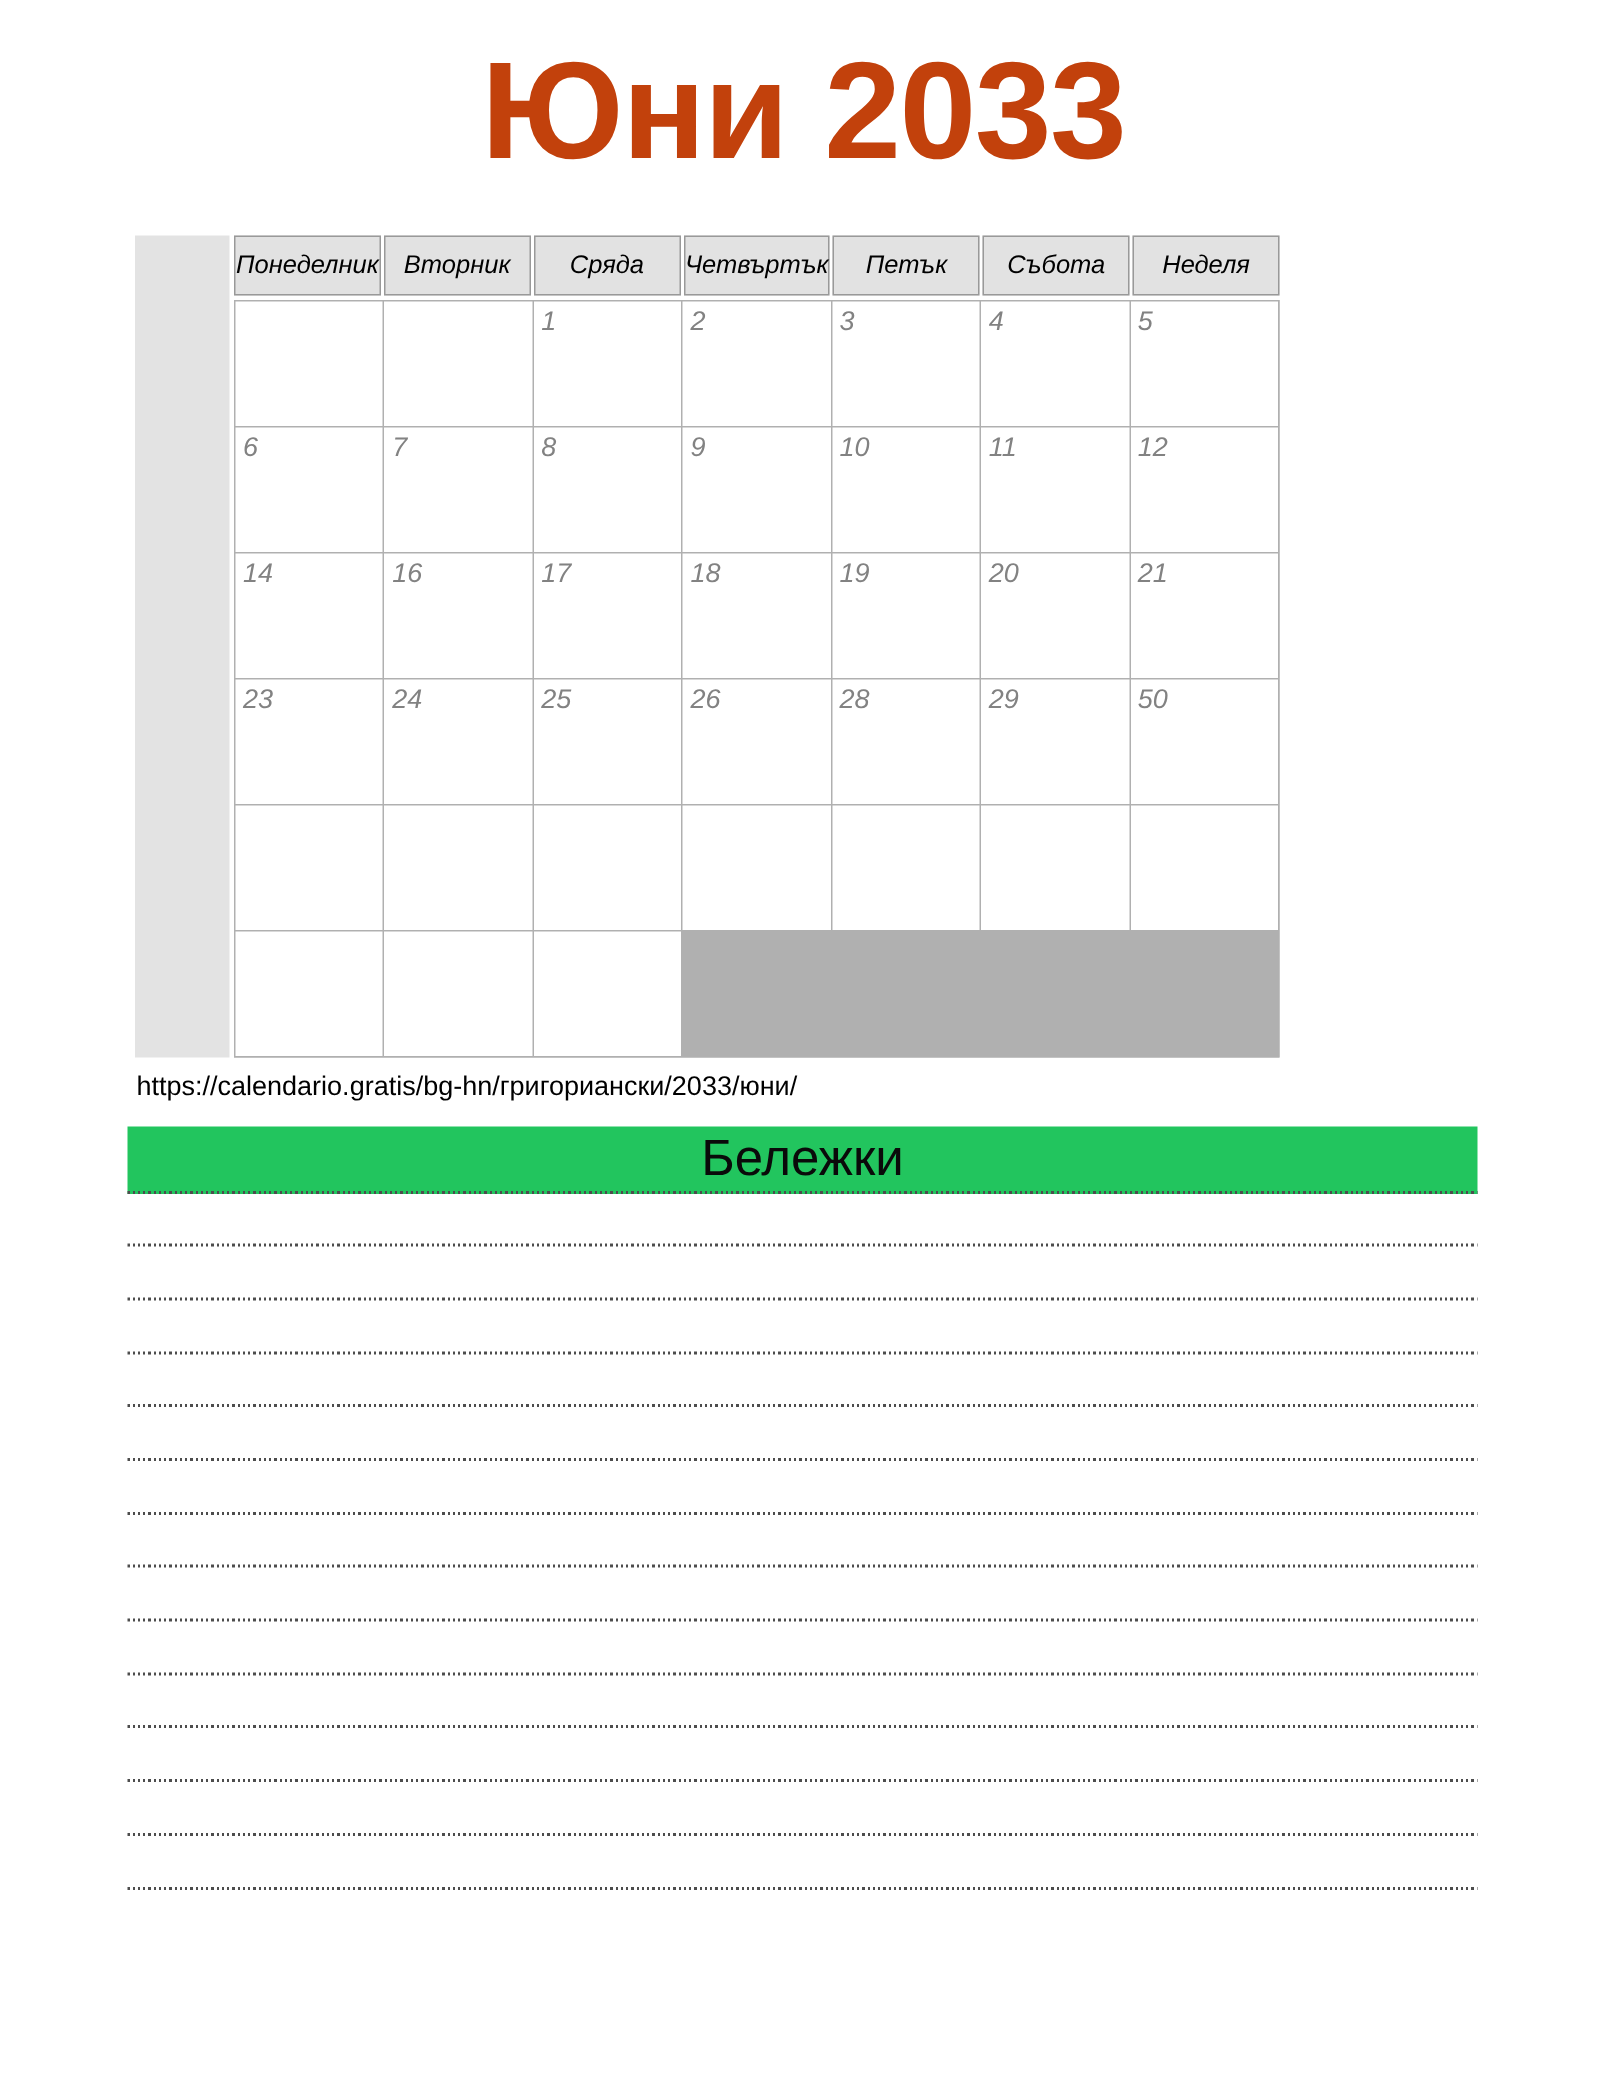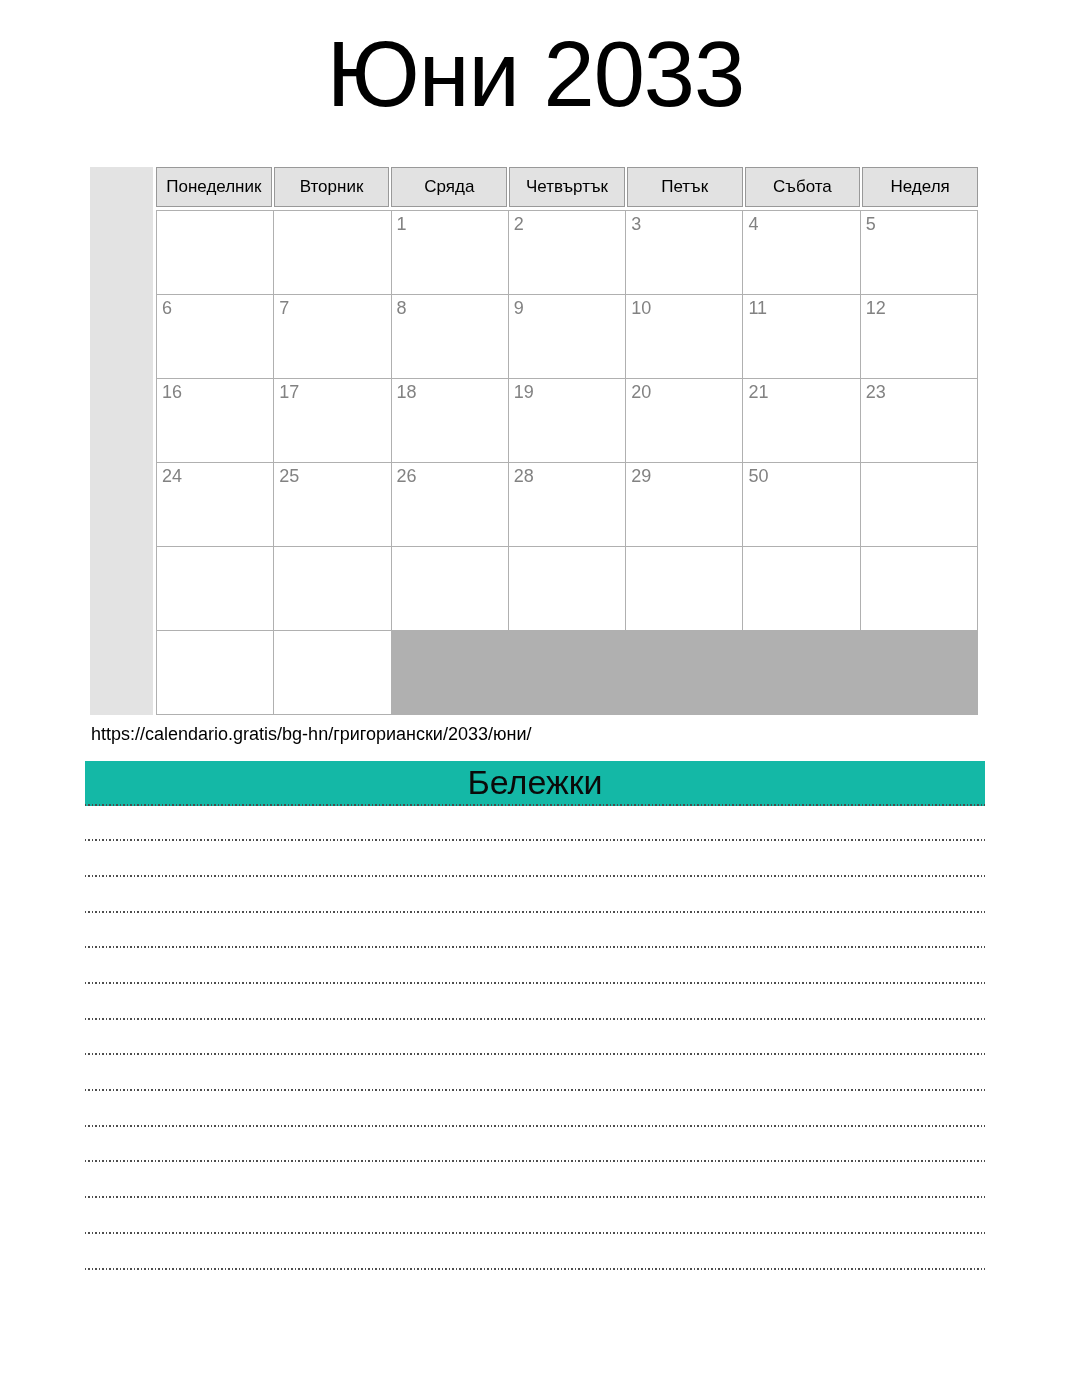--- a/index.html
+++ b/index.html
@@ -3,44 +3,44 @@
 <meta charset="utf-8">
 <style>
   html, body { margin:0; padding:0; }
   body {
     width:1071px; height:1386px; background:#ffffff;
     font-family:"Liberation Sans", sans-serif; color:#000;
     overflow:hidden;
   }
   .title {
     margin:26px 0 0 0; text-align:center;
-    font-size:92px; font-weight:400; line-height:1.05; color:#000000;
+    font-size:92px; font-weight:700; line-height:1.05; color:#c2410c;
     letter-spacing:-1px;
   }
-  .calendar { display:flex; width:888px; margin:44px 0 0 90px; }
+  .calendar { display:flex; width:763px; margin:34px 0 0 90px;font-style:italic; }
   .cal-sidebar { width:63px; background:#e3e3e3; margin-right:3px; }
   .cal-main { flex:1; }
   .cal-header {
     display:grid; grid-template-columns:repeat(7,1fr); gap:2px; margin-bottom:3px;
   }
   .cal-head-cell {
     background:#e2e2e2; border:1px solid #999999; height:38px;
     display:flex; align-items:center; justify-content:center;
     font-size:17px; color:#000;
   }
   .cal-body {
     display:grid; grid-template-columns:repeat(7,1fr); grid-auto-rows:83px;
     gap:1px; background:#b0b0b0; border:1px solid #b0b0b0;
   }
   .day-cell { background:#ffffff; }
   .day-num { display:block; padding:3px 0 0 5px; font-size:18px; color:#828282; }
   .source-url { margin:9px 0 0 91px; font-size:18px; color:#000; }
   .notes-heading {
     position:relative; width:900px; margin:16px 0 0 85px;
-    background:#14b8a6; text-align:center; font-size:34px;
+    background:#22c55e; text-align:center; font-size:34px;
     padding:2px 0 4px 0; color:#0a0a0a;
   }
   .dotted-rule::after {
     content:""; position:absolute; left:0; right:0; bottom:0; height:2px;
     background:repeating-linear-gradient(90deg, #4d4d4d 0 1.5px, transparent 1.5px 3.5px);
   }
   .notes-lines { width:900px; margin-left:85px; }
   .note-line { height:35.7px; position:relative; }
 </style>
 </head>
@@ -99,20 +99,23 @@
           <div class="day-cell">
           <span class="day-num">10</span>
         </div>
           <div class="day-cell">
           <span class="day-num">11</span>
         </div>
           <div class="day-cell">
           <span class="day-num">12</span>
         </div>
           <div class="day-cell">
+          <span class="day-num">14</span>
+        </div>
+          <div class="day-cell">
           <span class="day-num">16</span>
         </div>
           <div class="day-cell">
           <span class="day-num">17</span>
         </div>
           <div class="day-cell">
           <span class="day-num">18</span>
         </div>
           <div class="day-cell">
           <span class="day-num">19</span>

